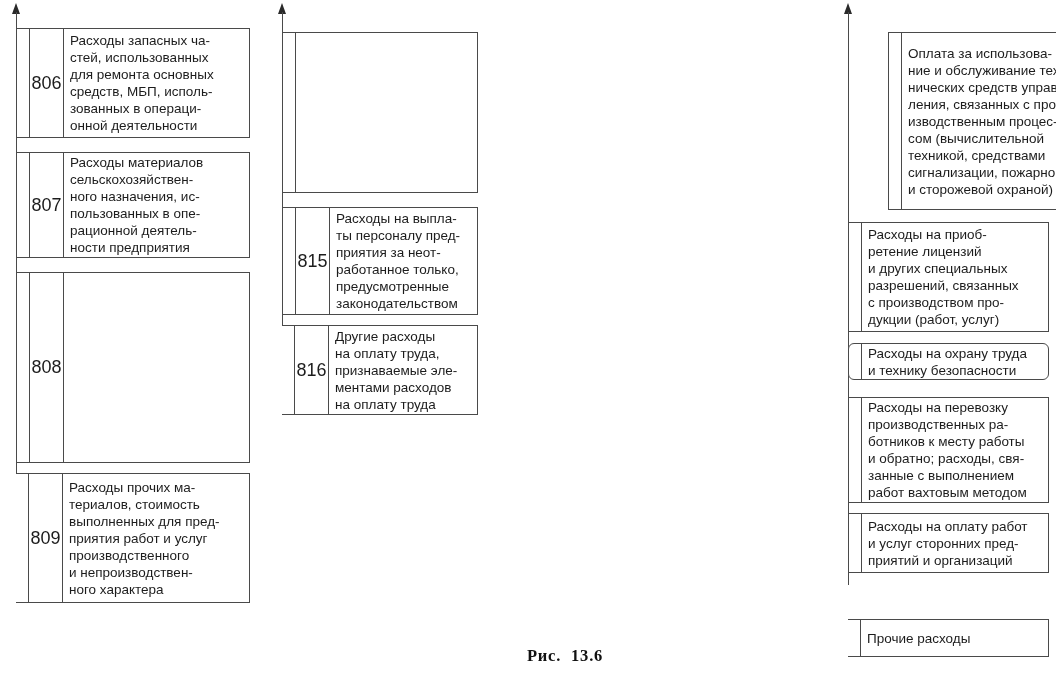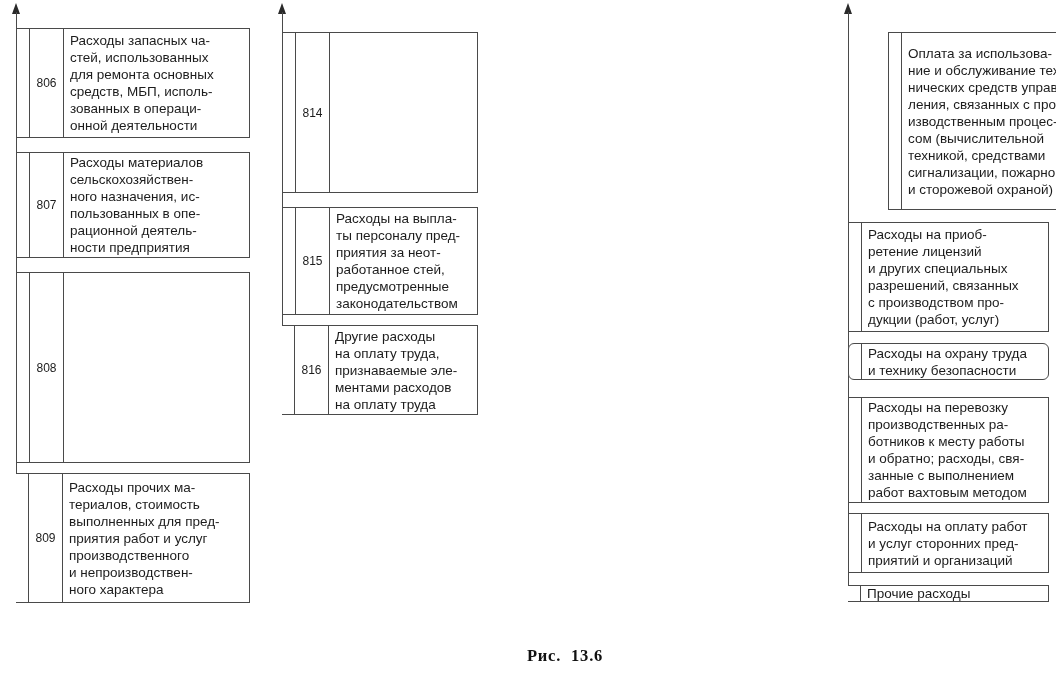--- a/index.html
+++ b/index.html
@@ -35,21 +35,21 @@
   .strip{
     width:12px;
     border-right:1px solid #4a4a4a;
     flex:0 0 auto;
   }
   .code{
     width:33px;
     flex:0 0 auto;
     border-right:1px solid #4a4a4a;
     display:flex;align-items:center;justify-content:center;
-    font-size:12px;
+    font-size:18px;
     color:#1c1c1c;
   }
   .text{
     flex:1 1 auto;
     display:flex;align-items:center;
     padding:1px 2px 1px 6px;
     font-size:13.5px;
     line-height:17px;
     white-space:pre;
     overflow:hidden;
@@ -110,29 +110,28 @@
 производственного
 и непроизводствен-
 ного характера</div>
   </div>
 
   <div class="arrow-up" style="left:278px;top:3px;"></div>
   <div class="spine" style="left:282px;top:12px;height:313px;"></div>
 
   <div class="box" style="left:282px;top:32px;width:196px;height:161px;">
     <div class="strip"></div>
-    <div class="code">814</div>
   </div>
   <div class="box" style="left:282px;top:207px;width:196px;height:108px;">
     <div class="strip"></div>
     <div class="code">815</div>
     <div class="text">Расходы на выпла-
 ты персоналу пред-
 приятия за неот-
-работанное стей,
+работанное только,
 предусмотренные
 законодательством</div>
   </div>
   <div class="box no-left" style="left:282px;top:325px;width:196px;height:90px;">
     <div class="strip"></div>
     <div class="code">816</div>
     <div class="text">Другие расходы
 на оплату труда,
 признаваемые эле-
 ментами расходов
@@ -176,20 +175,20 @@
 и обратно; расходы, свя-
 занные с выполнением
 работ вахтовым методом</div>
   </div>
   <div class="box" style="left:848px;top:513px;width:201px;height:60px;">
     <div class="strip"></div>
     <div class="text">Расходы на оплату работ
 и услуг сторонних пред-
 приятий и организаций</div>
   </div>
-  <div class="box no-left" style="left:848px;top:585px;width:201px;height:17px;">
+  <div class="box no-left" style="left:848px;top:619px;width:201px;height:38px;">
     <div class="strip"></div>
     <div class="text">Прочие расходы</div>
   </div>
 
   <div class="caption">Рис. 13.6</div>
 
 </div>
 
 </body></html>

